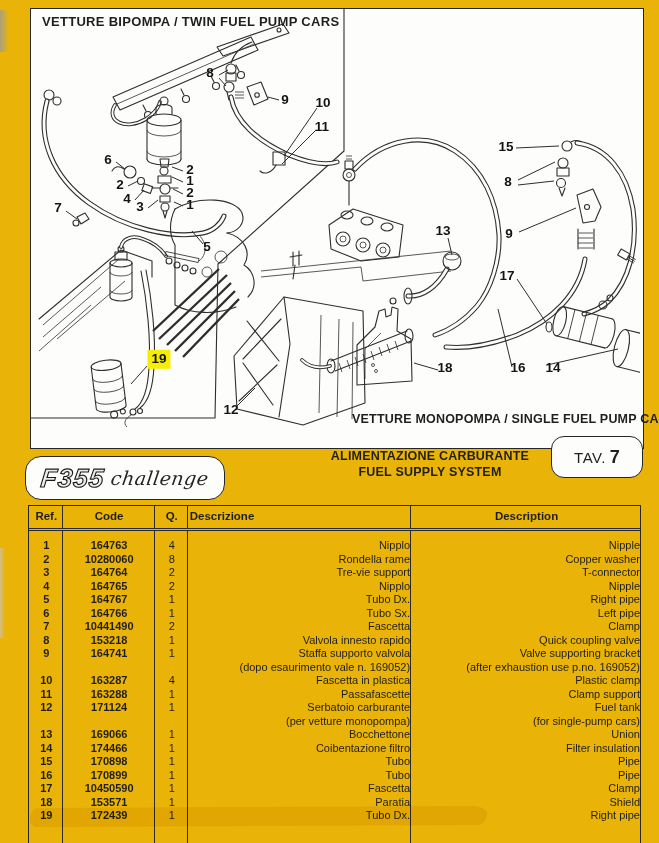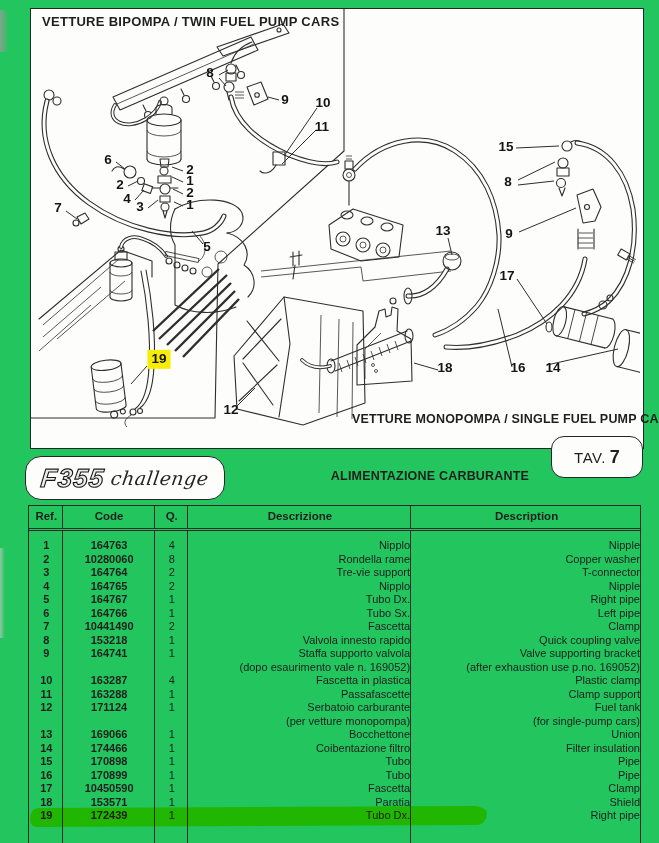--- a/index.html
+++ b/index.html
@@ -1,18 +1,18 @@
 <!DOCTYPE html>
 <html><head>
 <meta charset="utf-8">
 <style>
   html,body { margin:0; padding:0; background:#e8e8e8; }
   #page {
     position:relative; width:659px; height:843px; margin:0 auto;
-    background:#22c55e; overflow:hidden;
+    background:#eab308; overflow:hidden;
     font-family:"Liberation Sans", sans-serif; color:#1f1f1f;
   }
   
   .smudge-tl { position:absolute; left:0; top:10px; width:9px; height:42px;
     background:linear-gradient(90deg,#9a9a98,rgba(200,200,198,0)); border-radius:0 6px 6px 0; opacity:.8; }
   .smudge-left { position:absolute; left:0; top:548px; width:5px; height:90px;
     background:linear-gradient(90deg,#c4c4c2,rgba(220,220,218,0)); opacity:.7; }
 
   
   #figure-frame { position:absolute; left:30px; top:8px; width:612px; height:439px;
@@ -39,41 +39,41 @@
   .rib { stroke:#2e2e2e; stroke-width:2.4; fill:none; }
 
   
   #logo-box { position:absolute; left:25px; top:456px; width:198px; height:42px;
     border:1.6px solid #262626; border-radius:16px; display:flex; align-items:center;
     justify-content:center; gap:7px; z-index:3; background:#fdfdfc; }
   #logo-f355 { font-size:26px; font-weight:bold; font-style:italic; letter-spacing:1px;
     color:#ececea; -webkit-text-stroke:1.15px #191919; transform:skewX(-6deg); }
   #logo-challenge { font-family:"DejaVu Serif", serif; font-style:italic; font-size:19px;
     color:#242424; transform:skewX(-8deg); letter-spacing:.5px; }
-  #main-title { position:absolute; left:270px; top:468px; width:320px; text-align:center; z-index:3; }
+  #main-title { position:absolute; left:270px; top:448px; width:320px; text-align:center; z-index:3; }
   #main-title div { font-weight:bold; font-size:12.5px; line-height:16px; letter-spacing:.2px; }
   #tav-box { position:absolute; left:551px; top:436px; width:90px; height:40px;
     border:1.6px solid #262626; border-radius:13px; display:flex; align-items:center;
     justify-content:center; z-index:3; background:#fdfdfc; }
   #tav-box .tav-word { font-size:15px; letter-spacing:.5px; }
   #tav-box .tav-num  { font-size:18px; font-weight:bold; margin-left:4px; }
 
   
   #table-wrap { position:absolute; left:28px; top:505px; width:613px; height:382px;
     border:1.6px solid #262626; border-bottom:none; box-sizing:border-box; z-index:2; }
   #parts-table { width:100%; border-collapse:collapse; table-layout:fixed; }
   #parts-table th, #parts-table td { border-right:1px solid #2a2a2a; padding:0 0 0 2px;
     font-size:11px; line-height:13.5px; vertical-align:top; overflow:hidden; white-space:pre-line; }
   #parts-table th:last-child, #parts-table td:last-child { border-right:none; }
   #parts-table thead th { height:22px; vertical-align:middle; font-size:11.5px;
     border-bottom:3px double #2a2a2a; }
   .col-ref { width:33px; } .col-code { width:92px; } .col-qty { width:33px; }
   .col-it { width:223px; } .col-en { width:229px; }
   th.h-ref, th.h-code, th.h-qty, th.h-en { text-align:center; }
-  th.h-it { text-align:center; padding-left:9px; }
+  th.h-it { text-align:left; padding-left:9px; }
   td.c-ref { text-align:center; font-weight:bold; }
   td.c-code { text-align:center; font-weight:bold; }
   td.c-qty { text-align:center; }
   td.c-it, td.c-en { text-align:right; padding-left:9px; }
   #parts-table tbody tr:first-child td { padding-top:8px; }
   #parts-table tr.filler td { height:26px; }
 
   
   #row-highlight { position:absolute; left:30px; width:457px; background:#f6ec04;
     mix-blend-mode:multiply; z-index:6; pointer-events:none;
@@ -369,20 +369,21 @@
       <span class="callout" style="left: 518px; top: 368px;">16</span>
       <span class="callout" style="left: 553px; top: 368px;">14</span>
     </div>
 
   <div id="logo-box">
     <span id="logo-f355">F355</span>
     <span id="logo-challenge">challenge</span>
   </div>
   <div id="main-title">
     <div>ALIMENTAZIONE CARBURANTE</div>
+    <div>FUEL SUPPLY SYSTEM</div>
   </div>
   <div id="tav-box">
     <span class="tav-word">TAV.</span>
     <span class="tav-num">7</span>
   </div>
 
   <div id="table-wrap">
     <table id="parts-table">
       <colgroup>
         <col class="col-ref">

